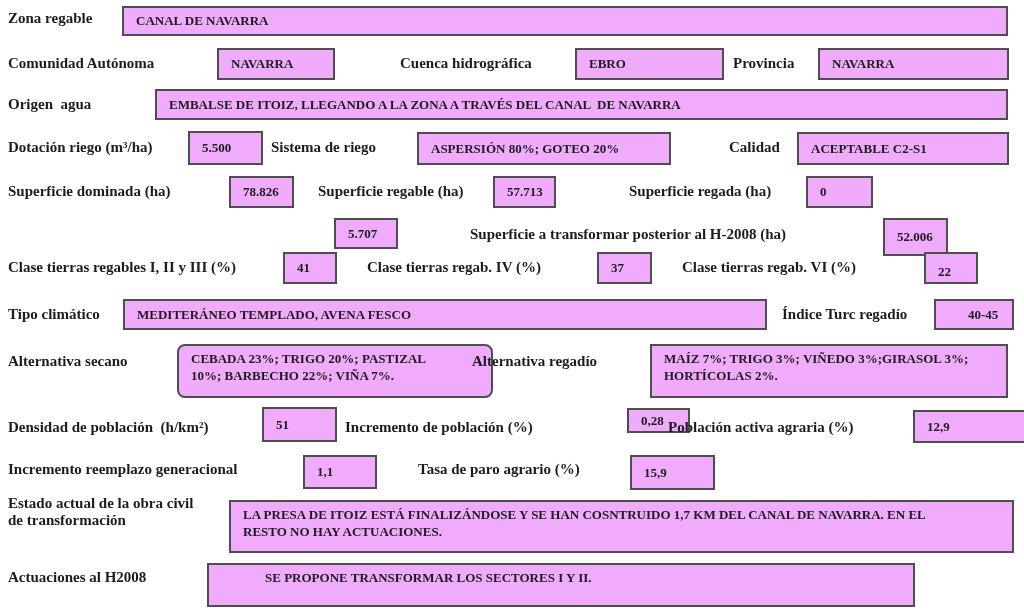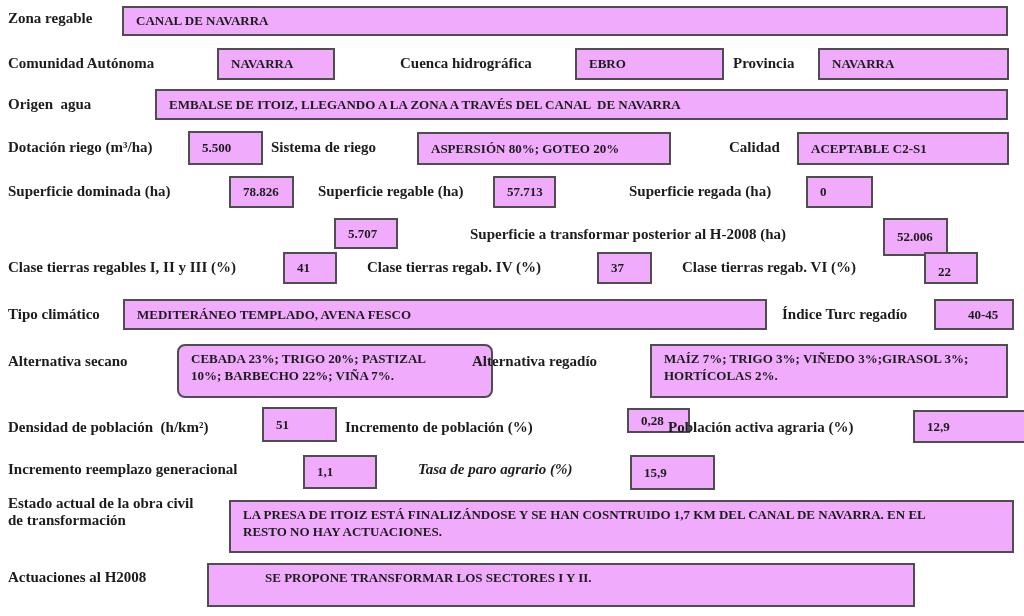--- a/index.html
+++ b/index.html
@@ -143,21 +143,21 @@
   </div>
   <div class="lbl" style="left:668px; top:419px;">Población activa agraria (%)</div>
   <div class="fbox" style="left:913px; top:410px; width:115px; height:33px;">
     <span class="val">12,9</span>
   </div>
 
   <div class="lbl" style="left:8px; top:461px;">Incremento reemplazo generacional</div>
   <div class="fbox" style="left:303px; top:455px; width:74px; height:34px;">
     <span class="val">1,1</span>
   </div>
-  <div class="lbl" style="left:418px; top:461px;font-style:italic;">Tasa de paro agrario (%)</div>
+  <div class="lbl" style="left:418px; top:461px;">Tasa de paro agrario (%)</div>
   <div class="fbox" style="left:630px; top:455px; width:85px; height:35px;">
     <span class="val">15,9</span>
   </div>
 
   <div class="lbl" style="left:8px; top:495px;">Estado actual de la obra civil
 de transformación</div>
   <div class="fbox top" style="left:229px; top:500px; width:785px; height:53px;">
     <span class="val">LA PRESA DE ITOIZ ESTÁ FINALIZÁNDOSE Y SE HAN COSNTRUIDO 1,7 KM DEL CANAL DE NAVARRA. EN EL
 RESTO NO HAY ACTUACIONES.</span>
   </div>

